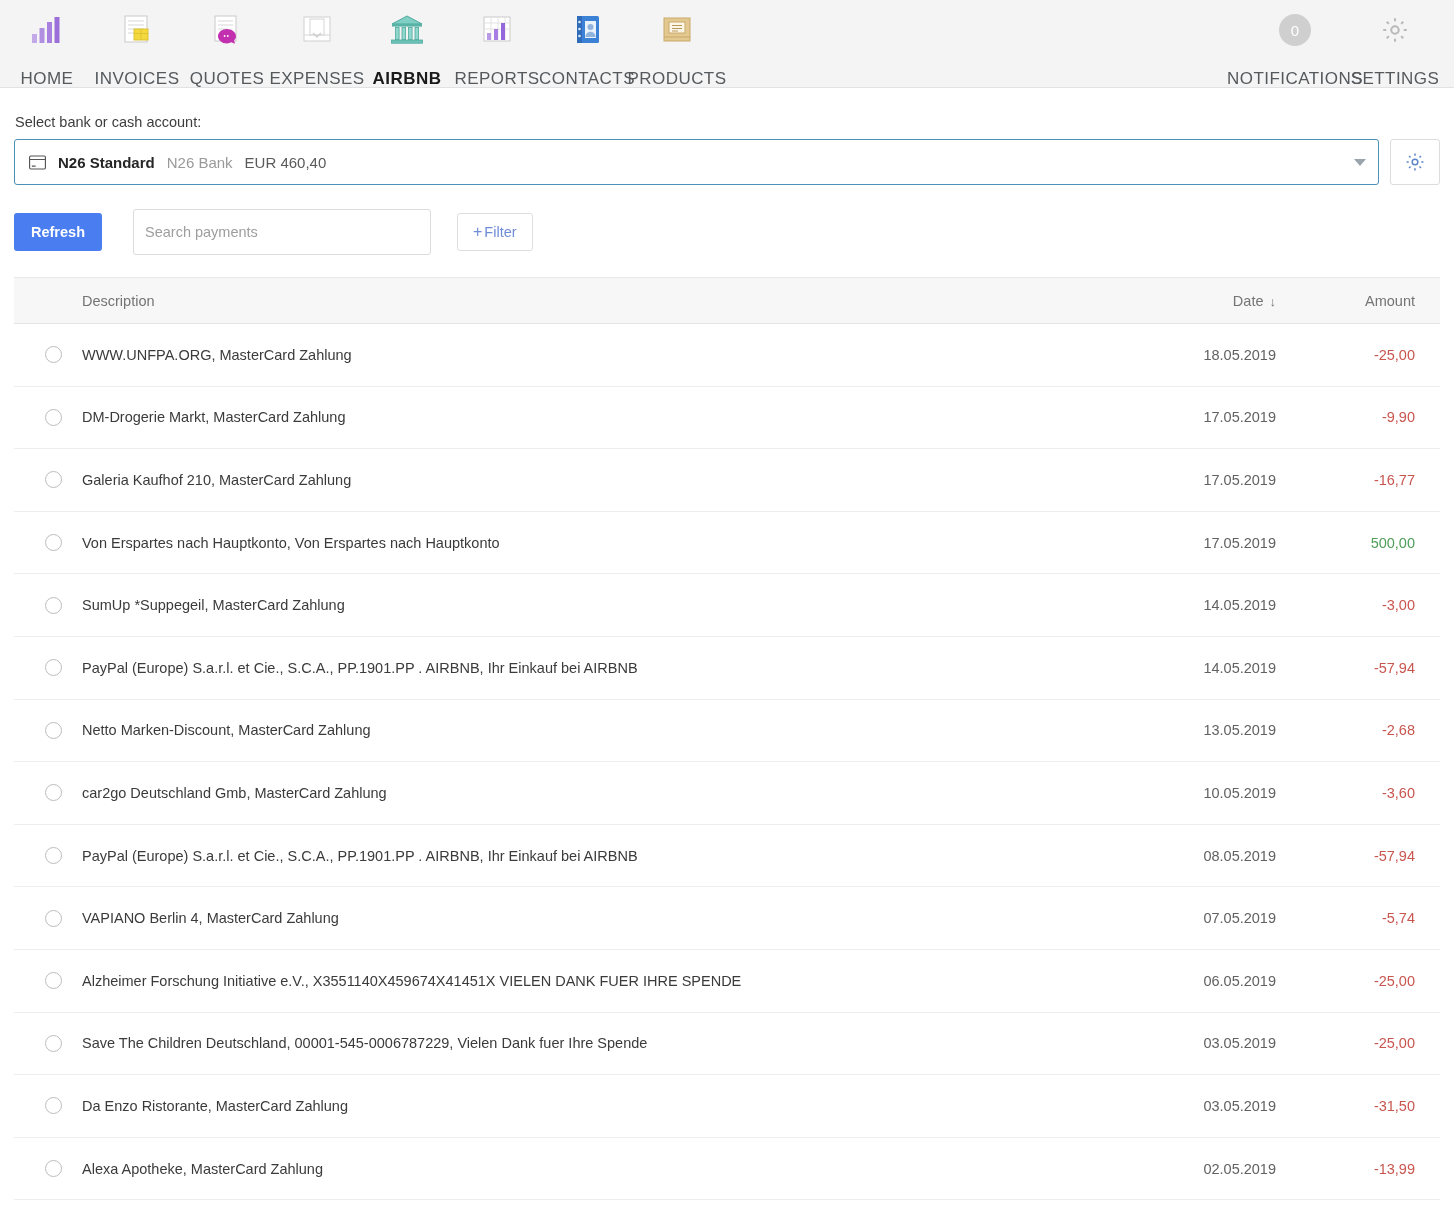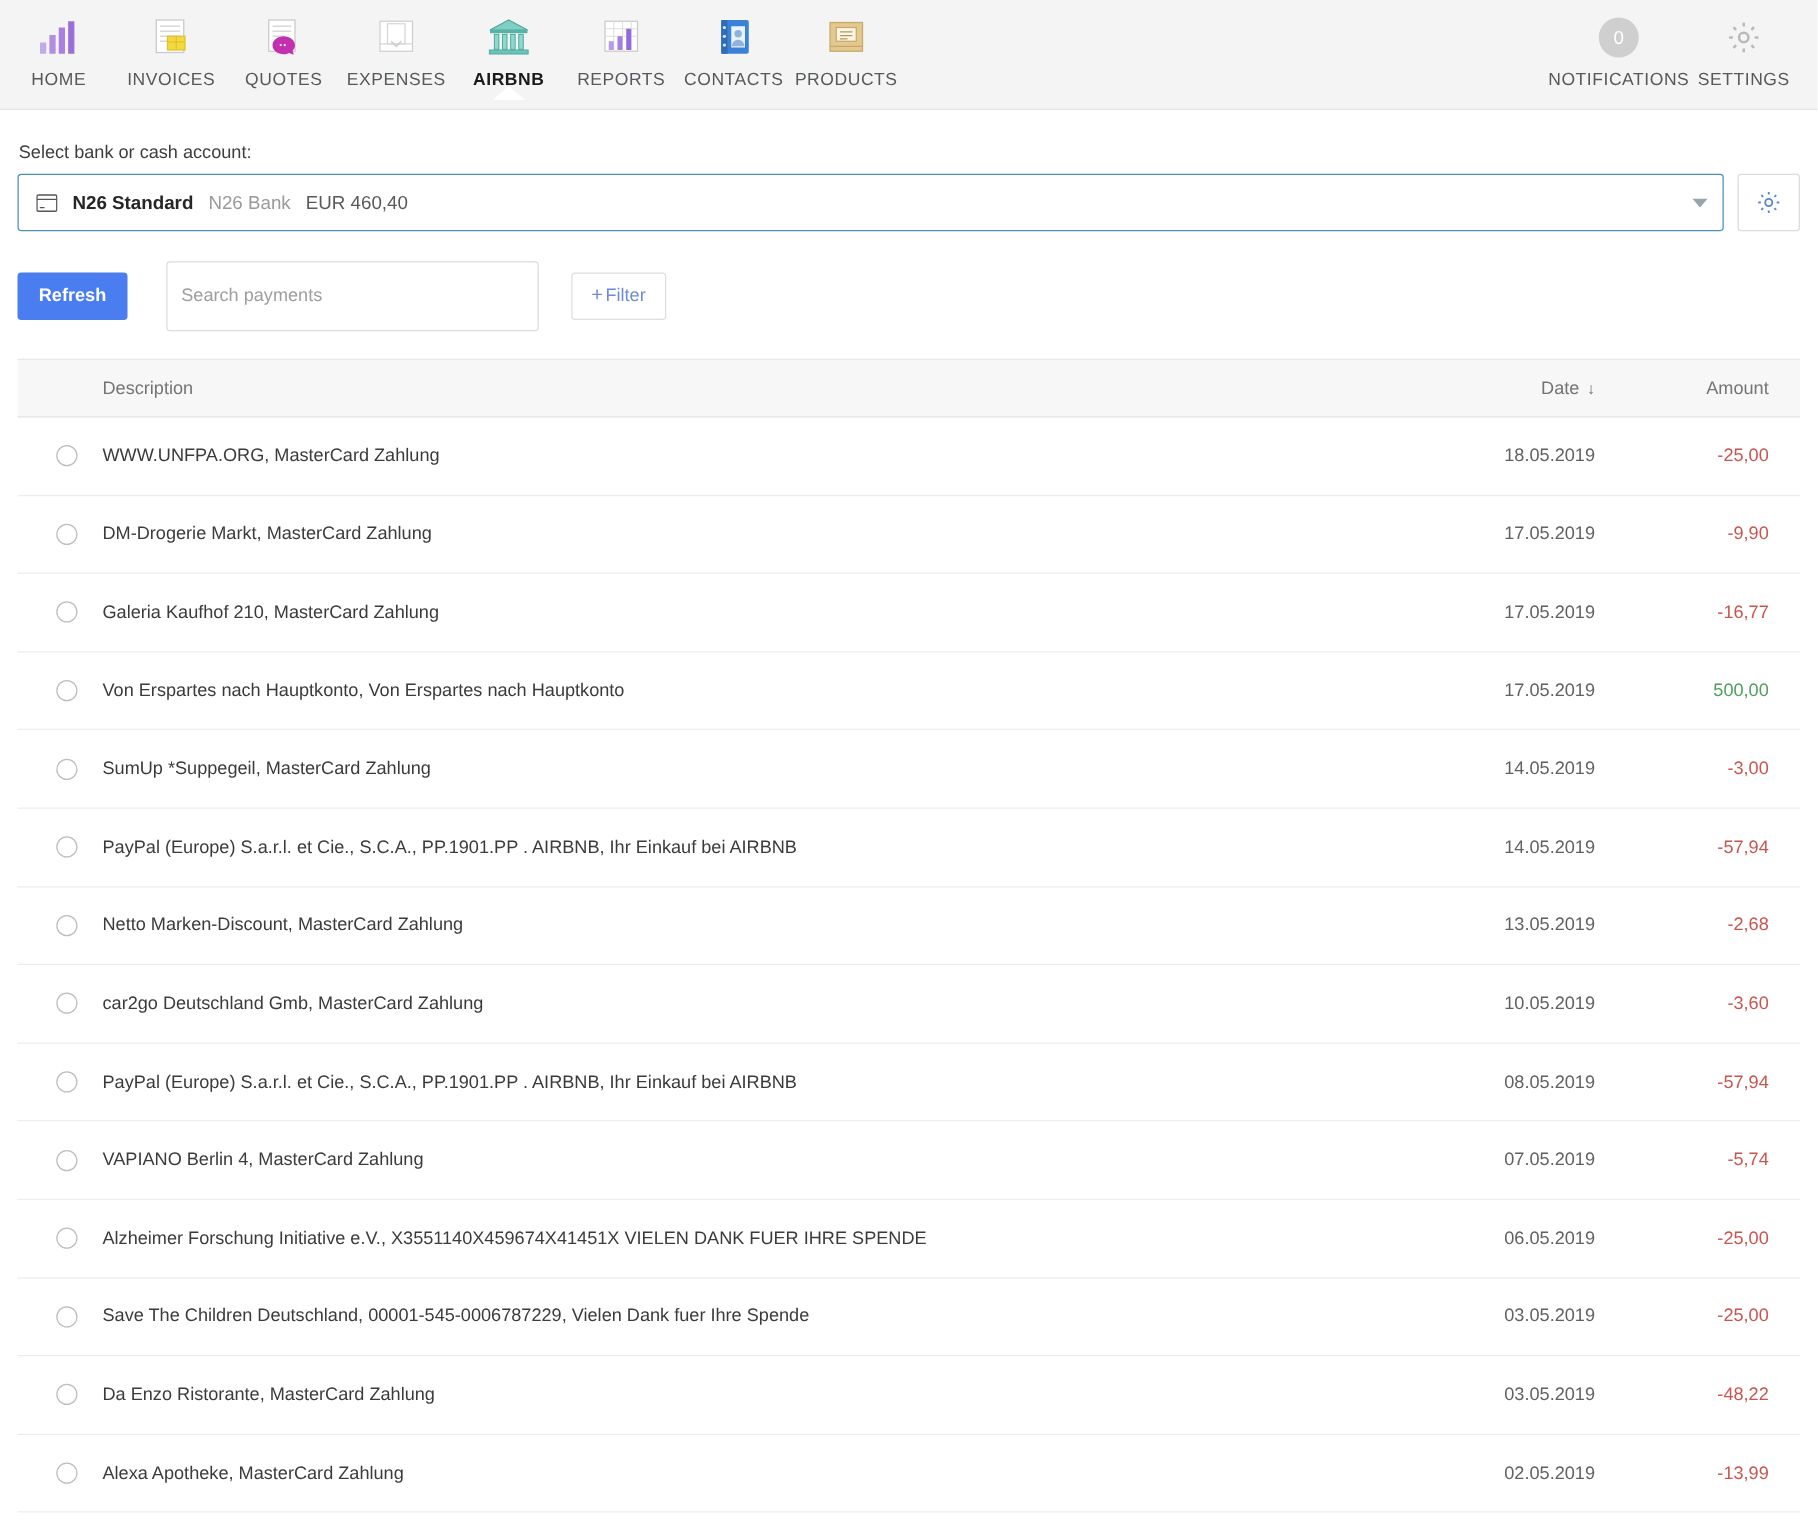--- a/index.html
+++ b/index.html
@@ -32,22 +32,22 @@
     align-items: center;
     cursor: pointer;
     position: relative;
   }
   .nav-item .nav-icon {
     height: 38px;
     width: 40px;
     display: flex; align-items: center; justify-content: center;
   }
   .nav-item .nav-label {
-    margin-top: 6px;
-    font-size: 14px;
+    margin-top: 20px;
+    font-size: 17px;
     letter-spacing: .45px;
     color: #55595c;
     text-align: center;
   }
   .nav-item.active .nav-label { color: #1a1a1a; font-weight: bold; }
   .nav-item.active .pointer {
     position: absolute;
     bottom: -9px; left: 50%;
     transform: translateX(-50%);
     width: 0; height: 0;
@@ -111,21 +111,21 @@
     border-radius: 3px;
     height: 38px;
     padding: 0 17px;
     font-size: 14.5px;
     font-weight: bold;
     font-family: "Liberation Sans", sans-serif;
     cursor: pointer;
   }
   .search-input {
     margin-left: 31px;
-    width: 298px; height: 56px;
+    width: 298px; height: 46px;
     border: 1px solid #dcdcdc;
     border-radius: 3px;
     padding: 0 11px;
     font-size: 14.5px;
     color: #333;
     font-family: "Liberation Sans", sans-serif;
     background: #fff;
   }
   .search-input::placeholder { color: #9e9e9e; }
   .btn-filter {
@@ -444,21 +444,21 @@
           <div class="col-desc">Save The Children Deutschland, 00001-545-0006787229, Vielen Dank fuer Ihre Spende</div>
           <div class="col-date">03.05.2019</div>
           <div class="col-amt amt-neg">-25,00</div>
         </div>
         <div class="trow">
           <div class="col-check">
             <div class="radio"></div>
           </div>
           <div class="col-desc">Da Enzo Ristorante, MasterCard Zahlung</div>
           <div class="col-date">03.05.2019</div>
-          <div class="col-amt amt-neg">-48,22</div>
+          <div class="col-amt amt-neg">-31,50</div>
         </div>
         <div class="trow">
           <div class="col-check">
             <div class="radio"></div>
           </div>
           <div class="col-desc">Alexa Apotheke, MasterCard Zahlung</div>
           <div class="col-date">02.05.2019</div>
           <div class="col-amt amt-neg">-13,99</div>
         </div>
       </div>

